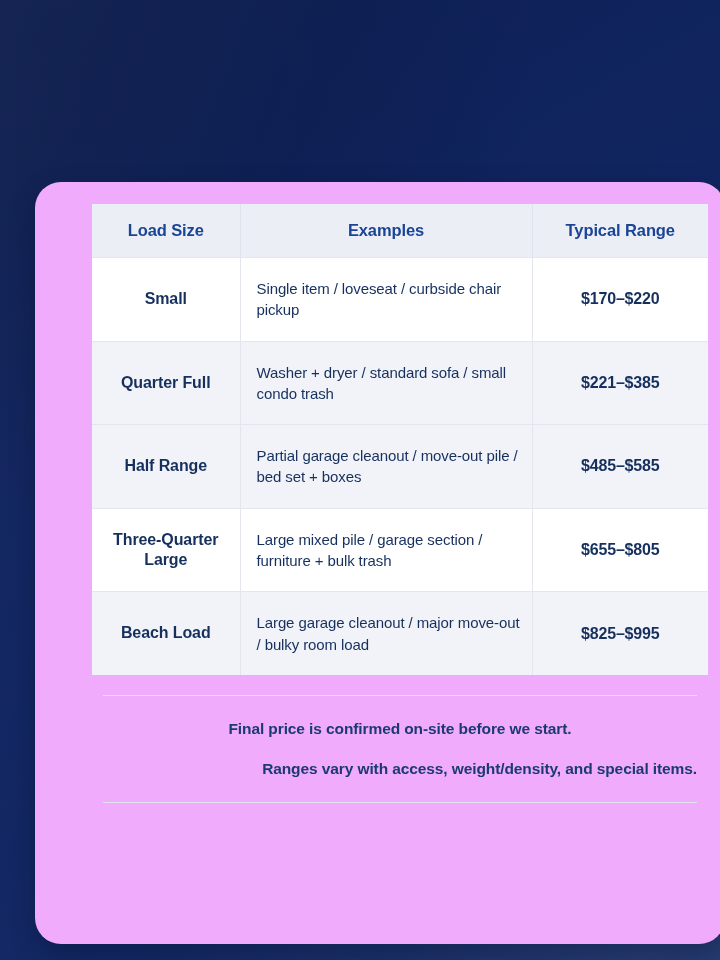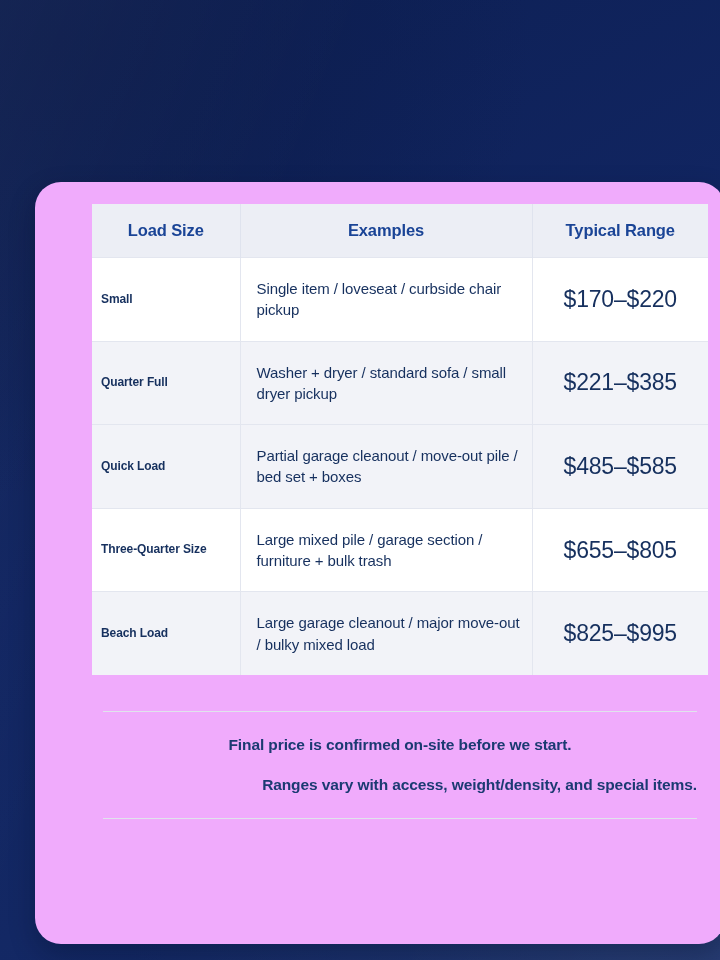--- a/index.html
+++ b/index.html
@@ -124,49 +124,49 @@
 
   table.pricing td {
     border-top: 1px solid #e3e6ef;
     border-right: 1px solid #e3e6ef;
     vertical-align: middle;
     color: #16305e;
   }
   table.pricing td:last-child { border-right: none; }
 
   td.load-size {
-    text-align: left;
-    font-size: 12px;
+    text-align: center;
+    font-size: 16px;
     font-weight: 700;
     padding: 20px 9px;
     line-height: 1.28;
     letter-spacing: -0.1px;
   }
   td.examples {
     font-size: 15px;
     font-weight: 400;
     padding: 20px 10px 20px 16px;
     line-height: 1.42;
     color: #1b3a72;
     letter-spacing: -0.1px;
   }
   td.price {
     text-align: center;
-    font-size: 23px;
-    font-weight: 400;
+    font-size: 16px;
+    font-weight: 700;
     padding: 20px 8px;
     letter-spacing: -0.2px;
   }
 
   tr.shade td { background: #f2f3f8; }
   tr.plain td { background: #ffffff; }
 
   
   .footer {
-    margin: 16px auto;
+    margin: 0 auto;
     width: 594px;
     padding-top: 20px;
   }
   .foot-rule {
     height: 1px;
     background: #e0e3ec;
   }
   .foot-line {
     text-align: center;
     font-size: 15.5px;
@@ -208,36 +208,36 @@
           </tr>
         </thead>
         <tbody>
           <tr class="plain">
             <td class="load-size">Small</td>
             <td class="examples">Single item / loveseat / curbside chair pickup</td>
             <td class="price">$170–$220</td>
           </tr>
           <tr class="shade">
             <td class="load-size">Quarter Full</td>
-            <td class="examples">Washer + dryer / standard sofa / small dryer pickup</td>
+            <td class="examples">Washer + dryer / standard sofa / small condo trash</td>
             <td class="price">$221–$385</td>
           </tr>
           <tr class="shade">
-            <td class="load-size">Quick Load</td>
+            <td class="load-size">Half Range</td>
             <td class="examples">Partial garage cleanout / move-out pile / bed set + boxes</td>
             <td class="price">$485–$585</td>
           </tr>
           <tr class="plain">
-            <td class="load-size">Three-Quarter Size</td>
+            <td class="load-size">Three-Quarter Large</td>
             <td class="examples">Large mixed pile / garage section / furniture + bulk trash</td>
             <td class="price">$655–$805</td>
           </tr>
           <tr class="shade">
             <td class="load-size">Beach Load</td>
-            <td class="examples">Large garage cleanout / major move-out / bulky mixed load</td>
+            <td class="examples">Large garage cleanout / major move-out / bulky room load</td>
             <td class="price">$825–$995</td>
           </tr>
         </tbody>
       </table>
 
       <div class="footer">
         <div class="foot-rule"></div>
         <div class="foot-line first">Final price is confirmed on-site before we start.</div>
         <div class="foot-line second">Ranges vary with access, weight/density, and special items.</div>
         <div class="foot-rule"></div>

